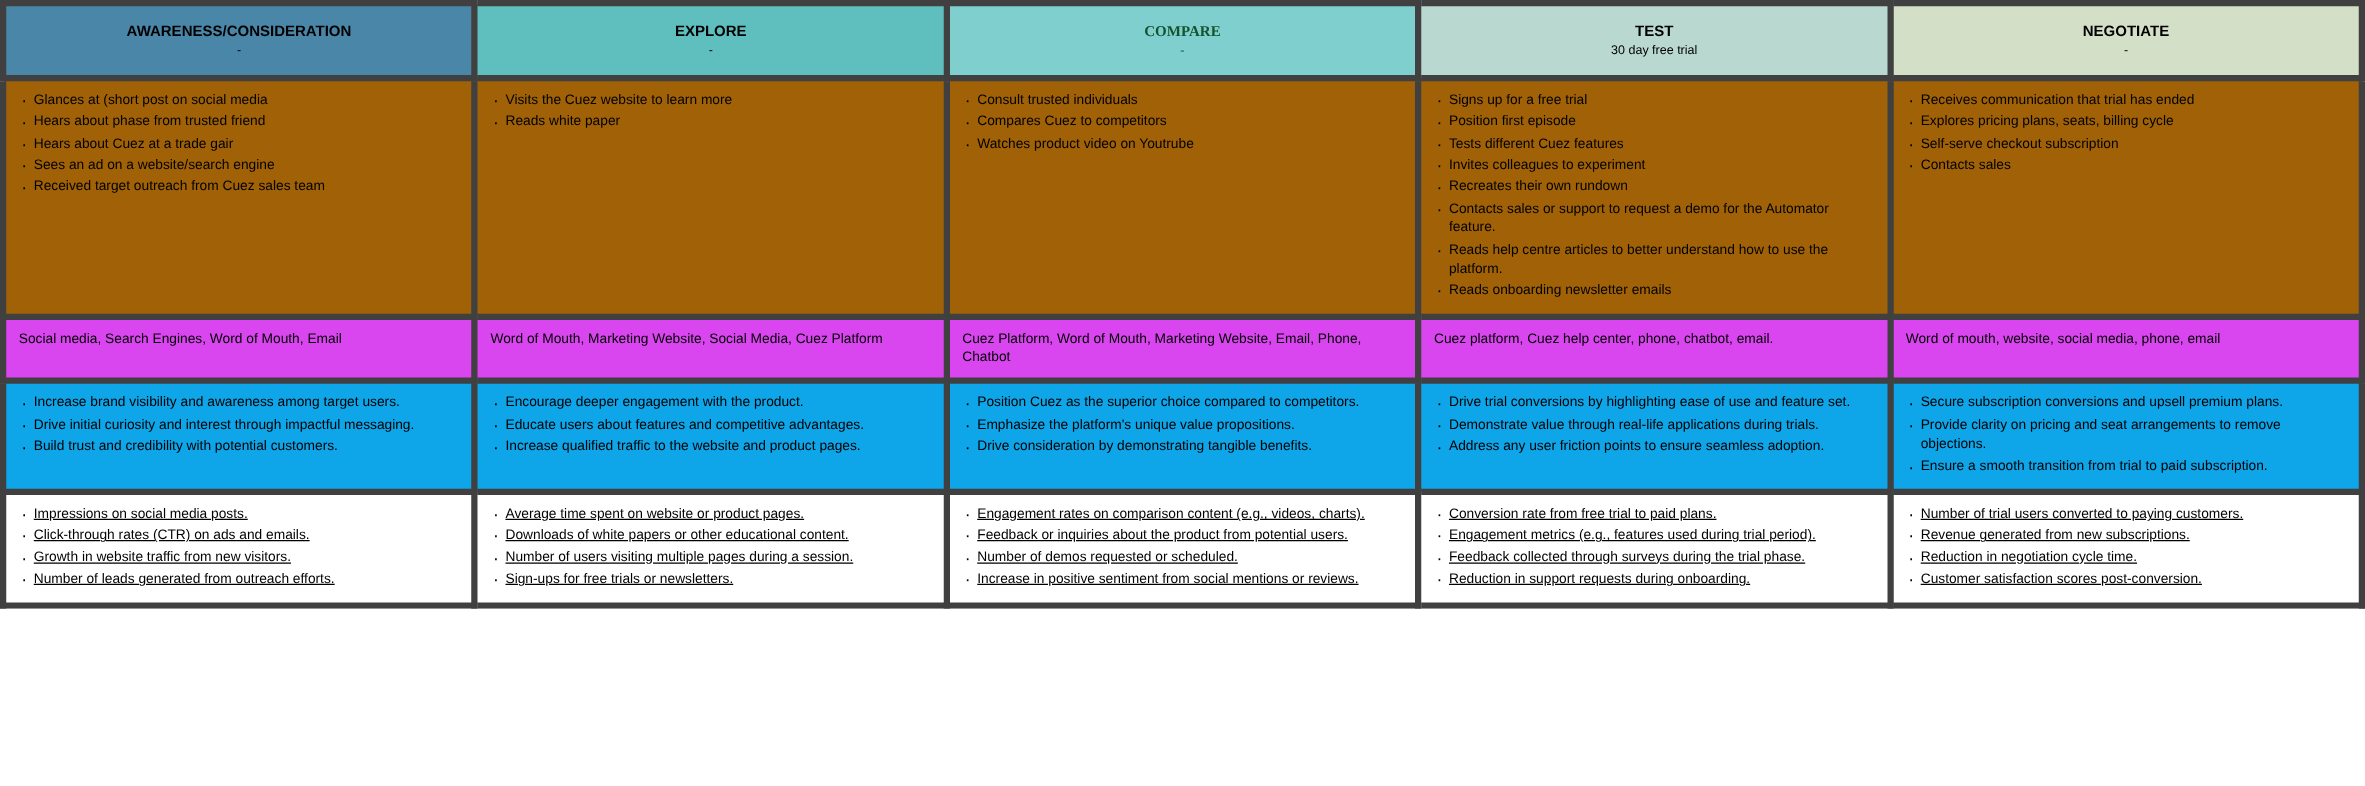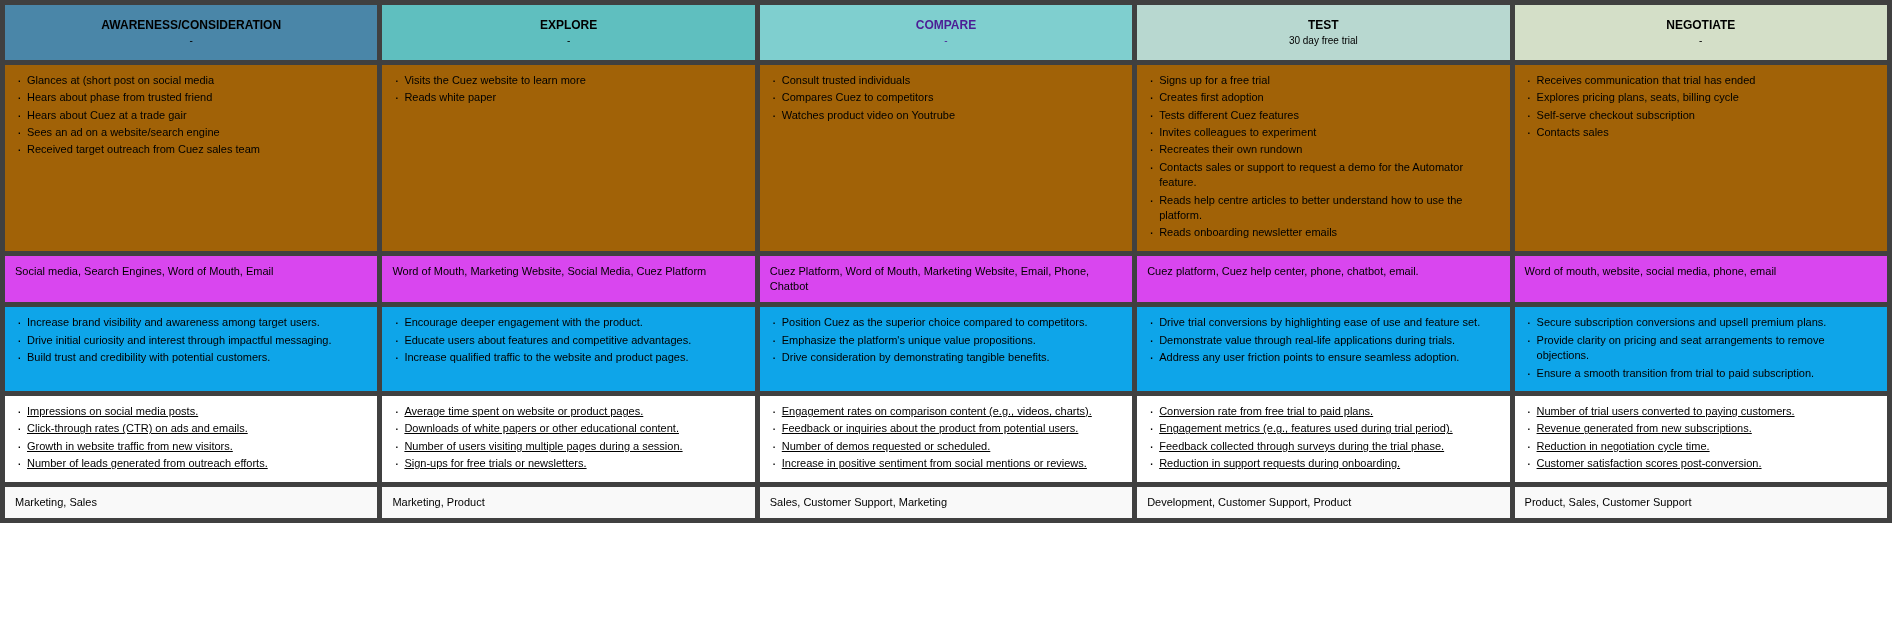--- a/index.html
+++ b/index.html
@@ -26,21 +26,21 @@
     
     .header-row th {
       font-weight: bold;
       font-size: 12px;
       text-align: center;
       padding: 12px 10px;
     }
     
     .header-awareness { background-color: #4a86a8; color: #000; }
     .header-explore { background-color: #5fbfbf; color: #000; }
-    .header-compare { background-color: #7fcfcf; color: #4c1d95; }
+    .header-compare { background-color: #7fcfcf; color: #14532d; font-family: Liberation Serif, serif; }
     .header-test { background-color: #b8d8d0; color: #000; }
     .header-negotiate { background-color: #d4dfc8; color: #000; margin-top: 27px; }
     
     .sub-header {
       font-size: 10px;
       font-weight: normal;
       display: block;
     }
     
     .content-row td {
@@ -139,21 +139,21 @@
       <td>
         <ul class="bullet-list">
           <li>Consult trusted individuals</li>
           <li>Compares Cuez to competitors</li>
           <li>Watches product video on Youtrube</li>
         </ul>
       </td>
       <td>
         <ul class="bullet-list">
           <li>Signs up for a free trial</li>
-          <li>Creates first adoption</li>
+          <li>Position first episode</li>
           <li>Tests different Cuez features</li>
           <li>Invites colleagues to experiment</li>
           <li>Recreates their own rundown</li>
           <li>Contacts sales or support to request a demo for the Automator feature.</li>
           <li>Reads help centre articles to better understand how to use the platform.</li>
           <li>Reads onboarding newsletter emails</li>
         </ul>
       </td>
       <td>
         <ul class="bullet-list">
@@ -247,22 +247,15 @@
       <td>
         <ul class="bullet-list">
           <li>Number of trial users converted to paying customers.</li>
           <li>Revenue generated from new subscriptions.</li>
           <li>Reduction in negotiation cycle time.</li>
           <li>Customer satisfaction scores post-conversion.</li>
         </ul>
       </td>
     </tr>
 
-    <tr class="team-row">
-      <td>Marketing, Sales</td>
-      <td>Marketing, Product</td>
-      <td>Sales, Customer Support, Marketing</td>
-      <td>Development, Customer Support, Product</td>
-      <td>Product, Sales, Customer Support</td>
-    </tr>
   </tbody>
     </table>
 </div>
 
 </body></html>

